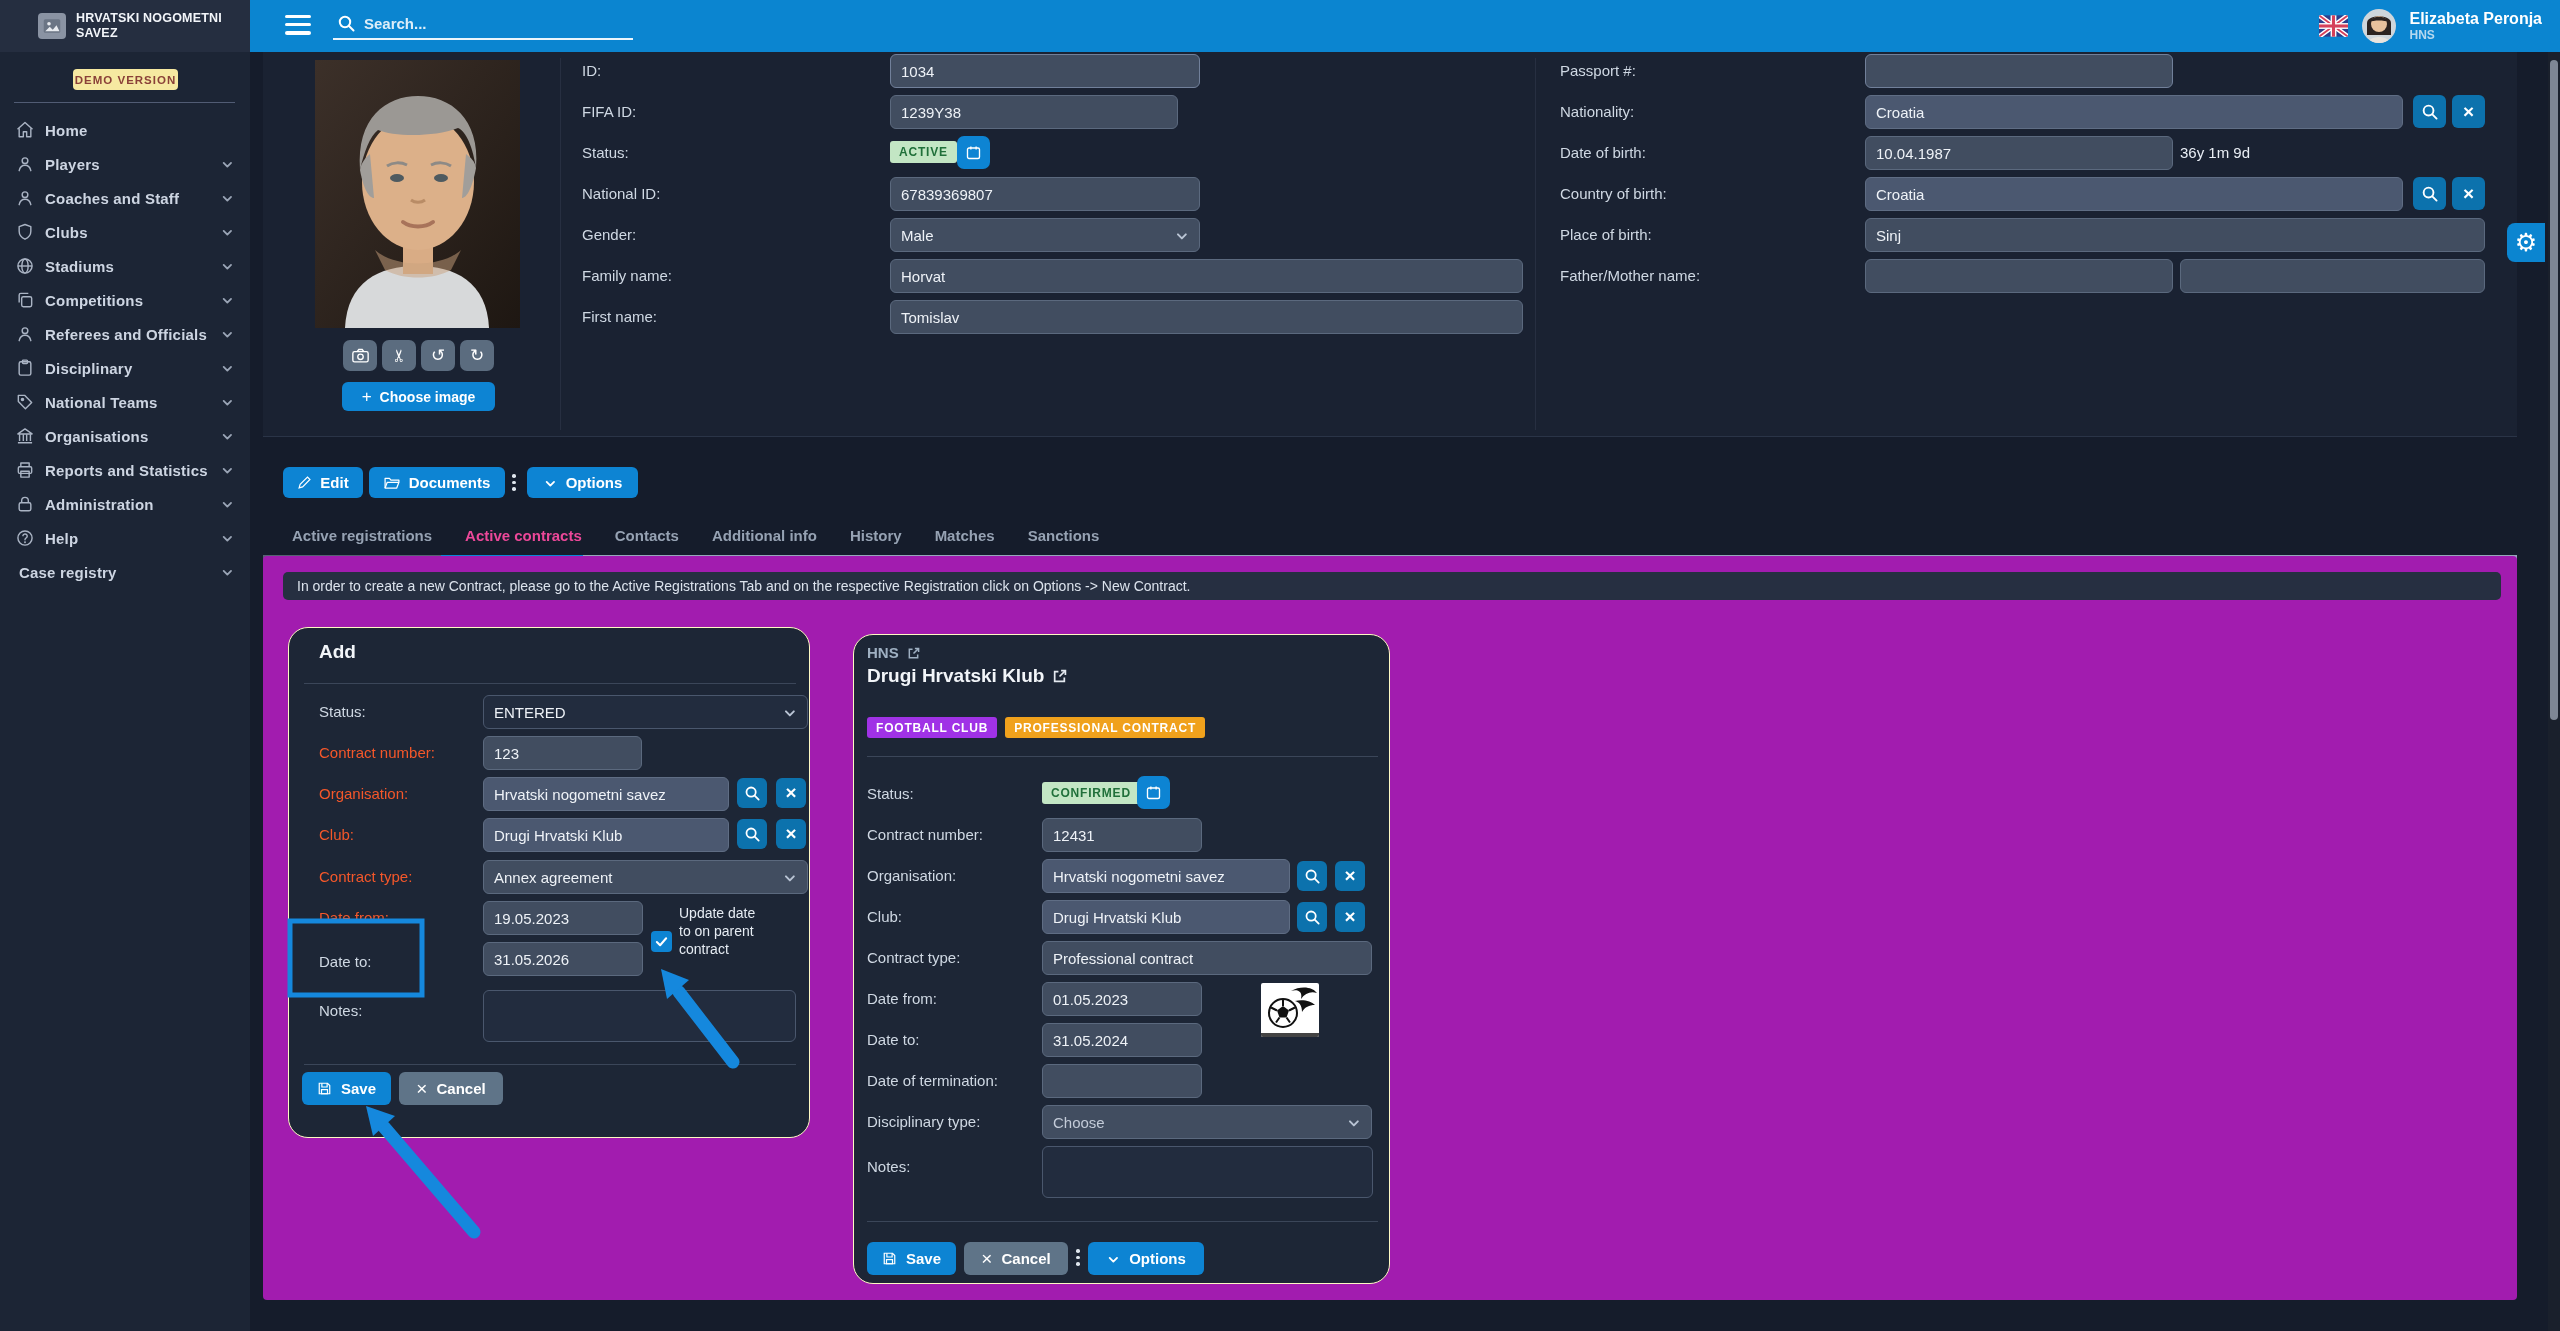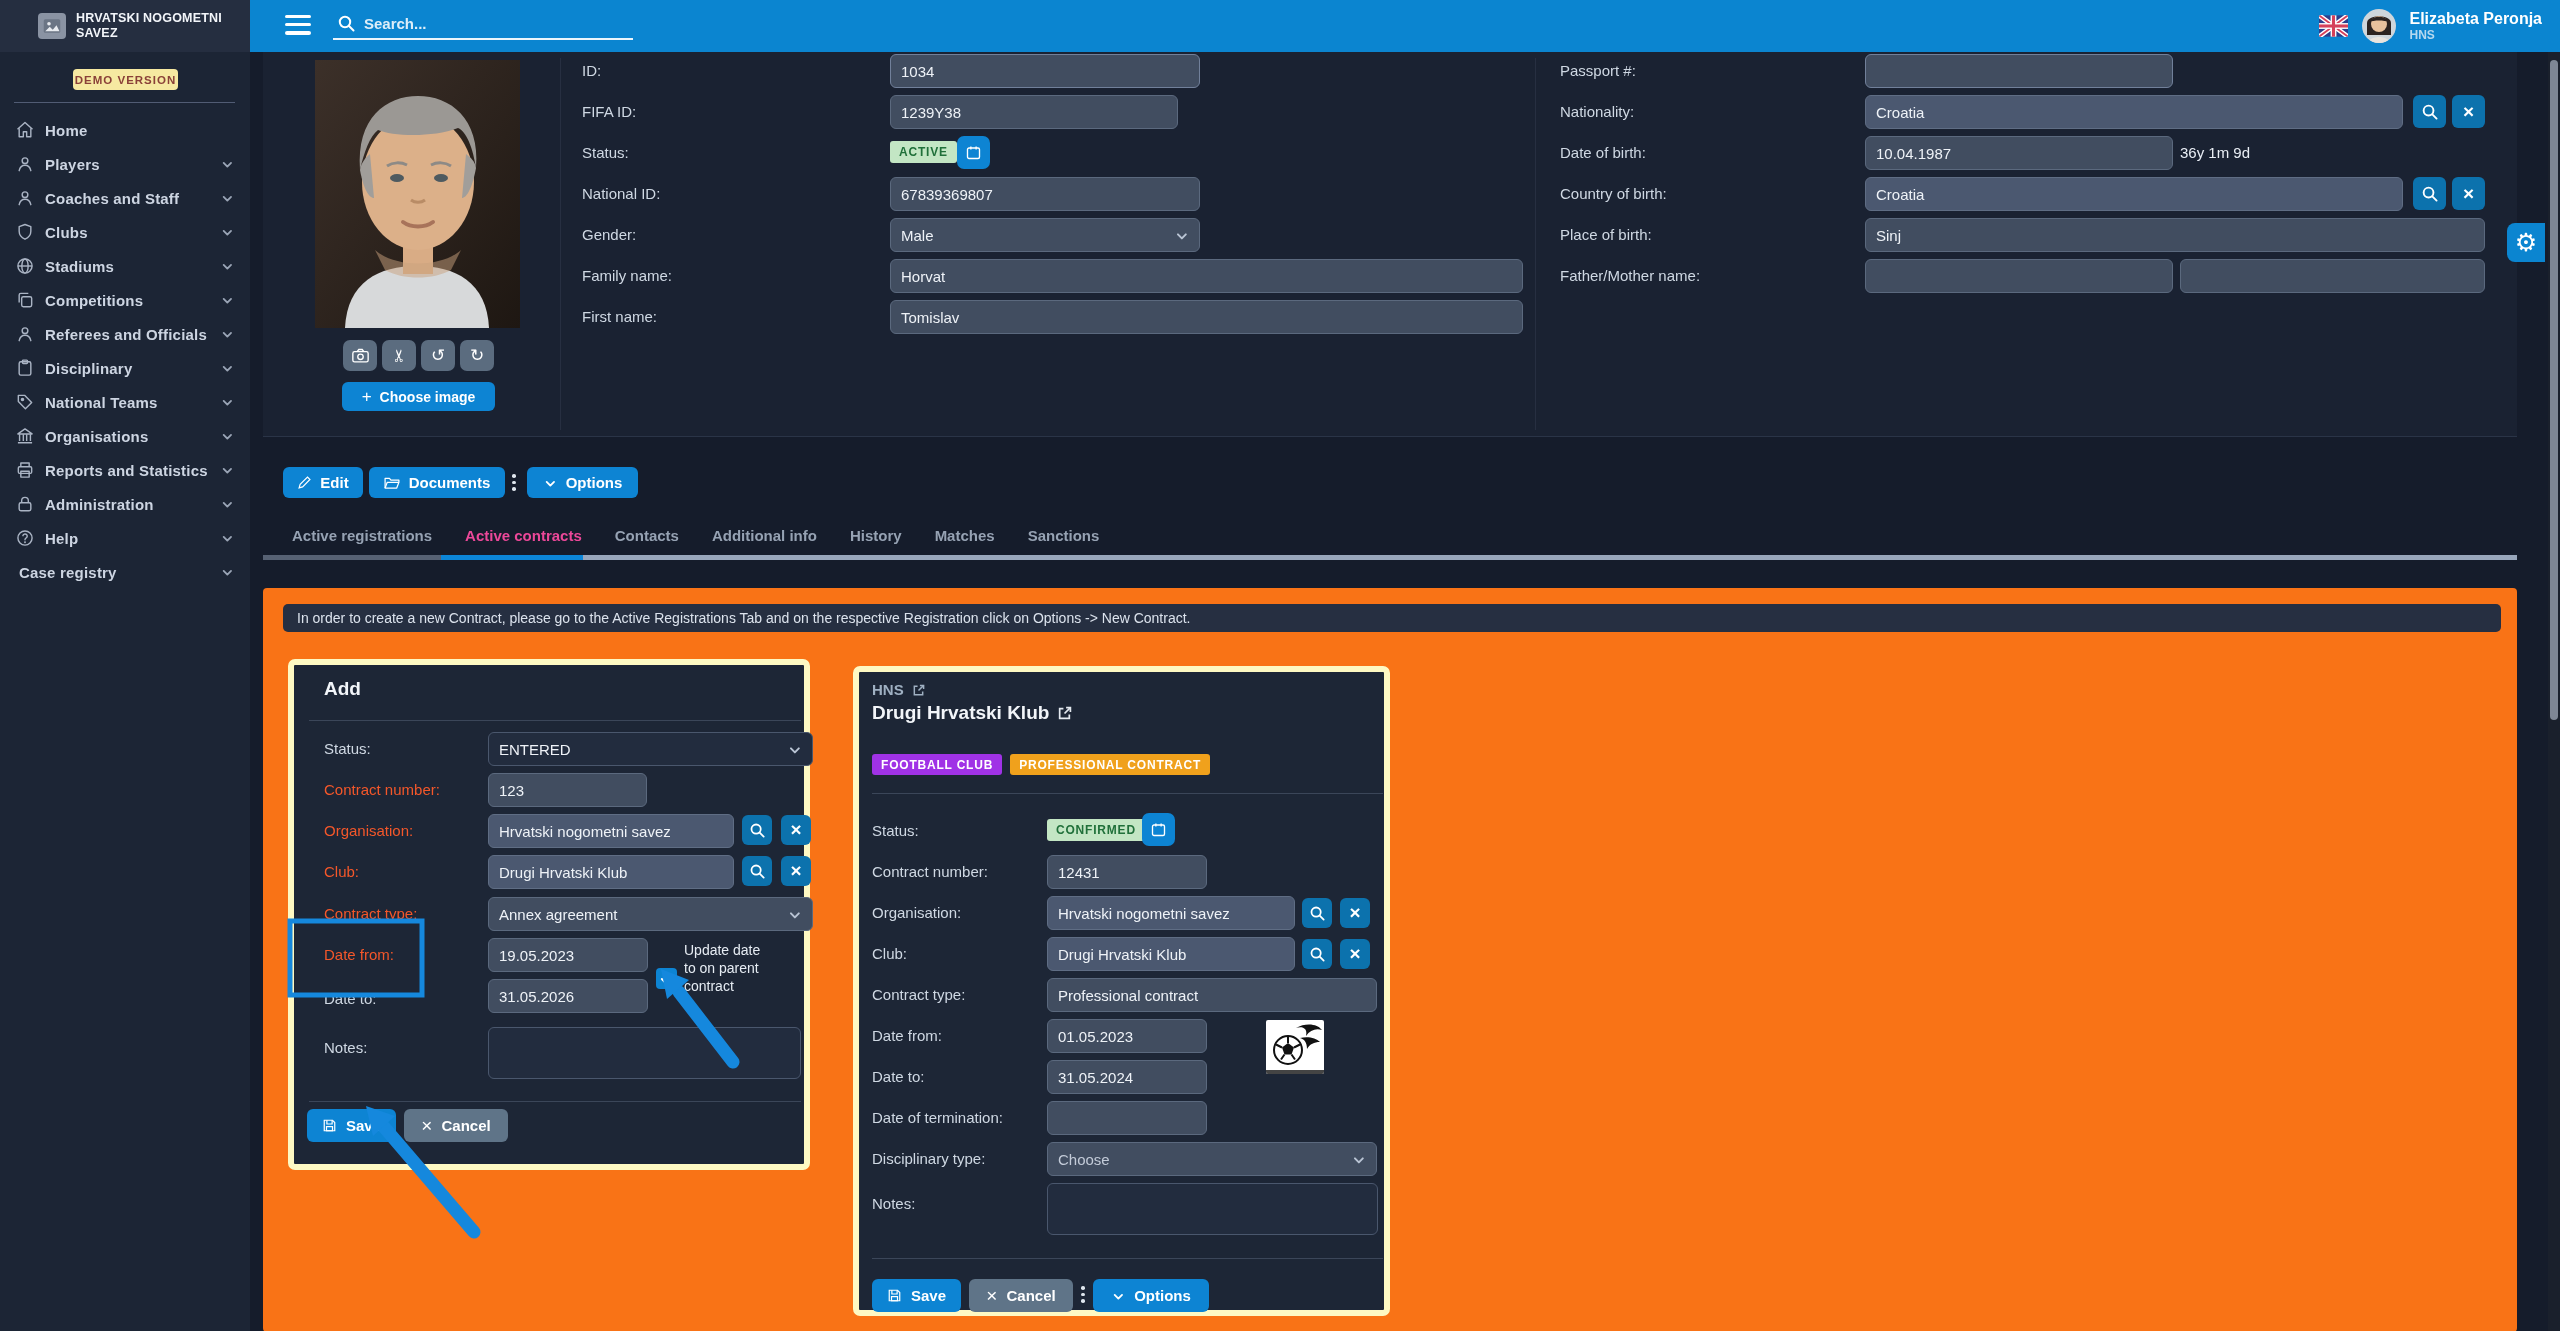--- a/index.html
+++ b/index.html
@@ -61,23 +61,23 @@
   .btn { display:flex; align-items:center; justify-content:center; gap:9px; background:#0d84d3; color:#fff; font-size:15px; font-weight:bold; border-radius:6px; cursor:pointer; }
   .btn.slate { background:#5f7488; }
   .dots-sep { display:flex; flex-direction:column; gap:3px; align-items:center; }
   .dots-sep i { width:3.5px; height:3.5px; background:#dfe6ee; border-radius:50%; }
   #tabs-row { left:292px; top:527px; display:flex; gap:33px; }
   .tab { font-size:15px; font-weight:bold; color:#96a2b3; cursor:pointer; white-space:nowrap; }
   .tab.active { color:#ec4899; }
   .tab-line { position:absolute; top:555px; height:5px; }
 
   
-  #content-card { left:263px; top:588px; width:2254px; height:744px; background:#f97316; border-radius:4px; }
+  #content-card { left:263px; top:556px; width:2254px; height:744px; background:#a21caf; border-radius:4px; }
   #banner { position:absolute; left:20px; top:16px; width:2218px; height:28px; background:#262f41; border-radius:5px; display:flex; align-items:center; padding-left:14px; color:#dce3ed; font-size:14px; }
-  .panel { position:absolute; border:6px solid #fef9c3; border-radius:7px; background:#1d2636; }
+  .panel { position:absolute; border:1px solid #fef9c3; border-radius:20px; background:#1d2636; }
   .panel-title { position:absolute; color:#f2f5f9; font-size:19px; font-weight:bold; }
   .hdiv { position:absolute; height:1px; background:#3b4659; }
   .olabel { position:absolute; font-size:15px; color:#f4572a; }
   .wlabel { position:absolute; font-size:15px; color:#cfd8e3; }
   .cb { position:absolute; width:21px; height:21px; background:#0d84d3; border-radius:4px; display:flex; align-items:center; justify-content:center; cursor:pointer; }
   .cb-label { position:absolute; width:78px; font-size:14px; line-height:18px; color:#e6ecf3; }
   textarea.inp { resize:none; padding-top:6px; }
 
   .ext-ic { display:inline-block; width:13px; height:13px; color:#9fb0c2; margin-left:8px; }
   .badge-purple { height:21px; background:#a032e6; color:#fff; font-size:12px; font-weight:bold; letter-spacing:.8px; border-radius:3px; display:flex; align-items:center; padding:0 9px; }

